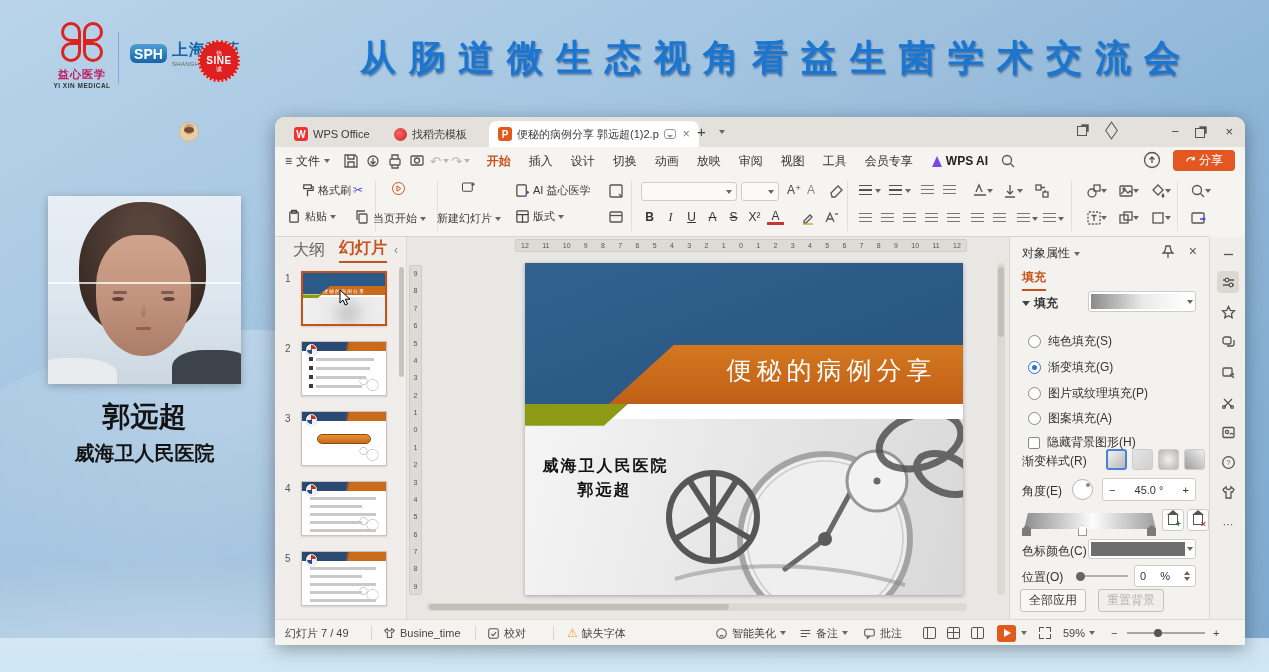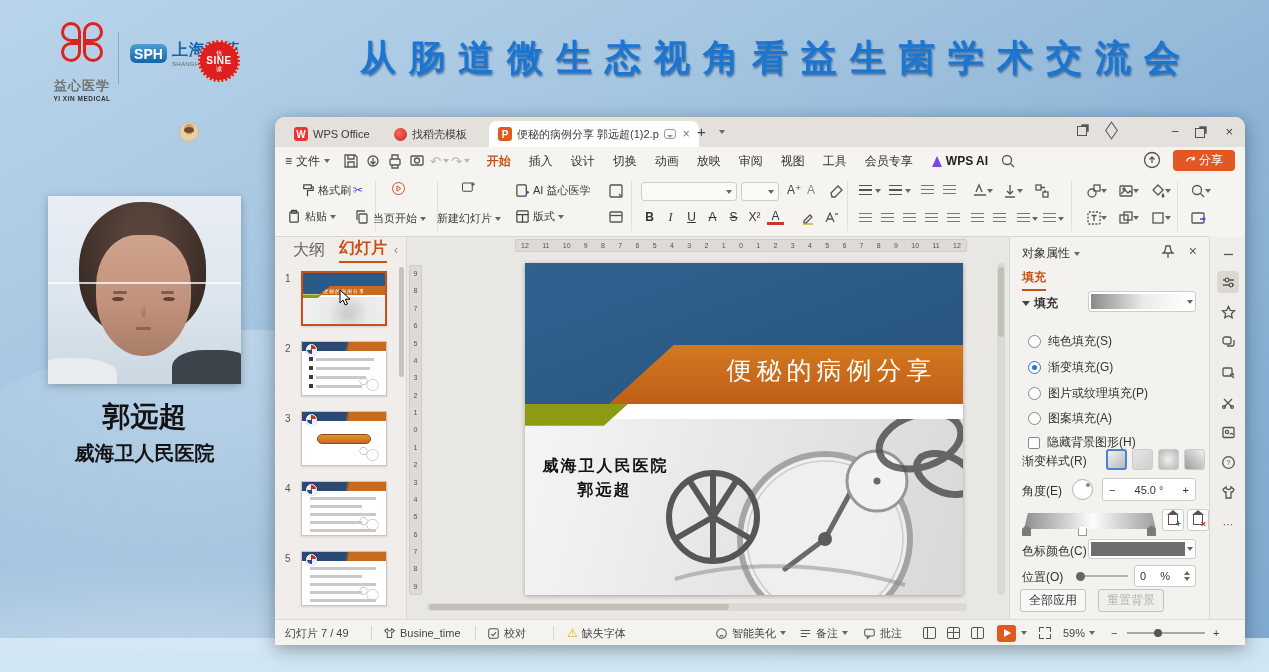--- a/index.html
+++ b/index.html
@@ -19,21 +19,21 @@
     background:radial-gradient(ellipse at 18% 100%,rgba(255,255,255,.35),rgba(255,255,255,0) 55%); }
 
   
   .hdr-logo-yx { left:42px; top:20px; width:80px; text-align:center; }
   .clover { width:46px; height:44px; margin:0 auto; position:relative; }
   .clover span { position:absolute; width:20px; height:20px; border:3px solid #d22; border-radius:50% 50% 0 50%; background:transparent; }
   .clover .c1{left:2px;top:2px;transform:rotate(0deg);}
   .clover .c2{right:2px;top:2px;transform:rotate(90deg);}
   .clover .c3{right:2px;bottom:2px;transform:rotate(180deg);}
   .clover .c4{left:2px;bottom:2px;transform:rotate(270deg);}
-  .yx-cn { font-size:13px; font-weight:bold; color:#737373; font-family:"Liberation Serif",serif; margin-top:13px; letter-spacing:1px;}
+  .yx-cn { font-size:11px; font-weight:bold; color:#be185d; font-family:"Liberation Serif",serif; margin-top:3px; letter-spacing:1px;}
   .yx-en { font-size:6.5px; color:#333; font-weight:bold; letter-spacing:.5px;}
   .hdr-div { left:118px; top:32px; width:1px; height:52px; background:rgba(120,160,200,.8); }
   .hdr-sph { left:130px; top:40px; display:flex; align-items:center; gap:5px; }
   .sph-box { width:37px; height:19px; border-radius:6px; background:linear-gradient(180deg,#4d9fd4,#1565a8);
     color:#fff; font-weight:bold; font-size:14px; display:flex; align-items:center; justify-content:center; }
   .sph-cn { font-size:16px; font-weight:bold; color:#1565a8; letter-spacing:1px;}
   .sph-en { font-size:6px; color:#666; letter-spacing:.3px; }
   .hdr-sine { left:198px; top:40px; width:42px; height:42px; border-radius:50%;
     background:radial-gradient(circle,#e02020 60%,#b51515); border:2px dotted #f2b9b9;
     display:flex; flex-direction:column; align-items:center; justify-content:center; color:#fff; line-height:1; }

